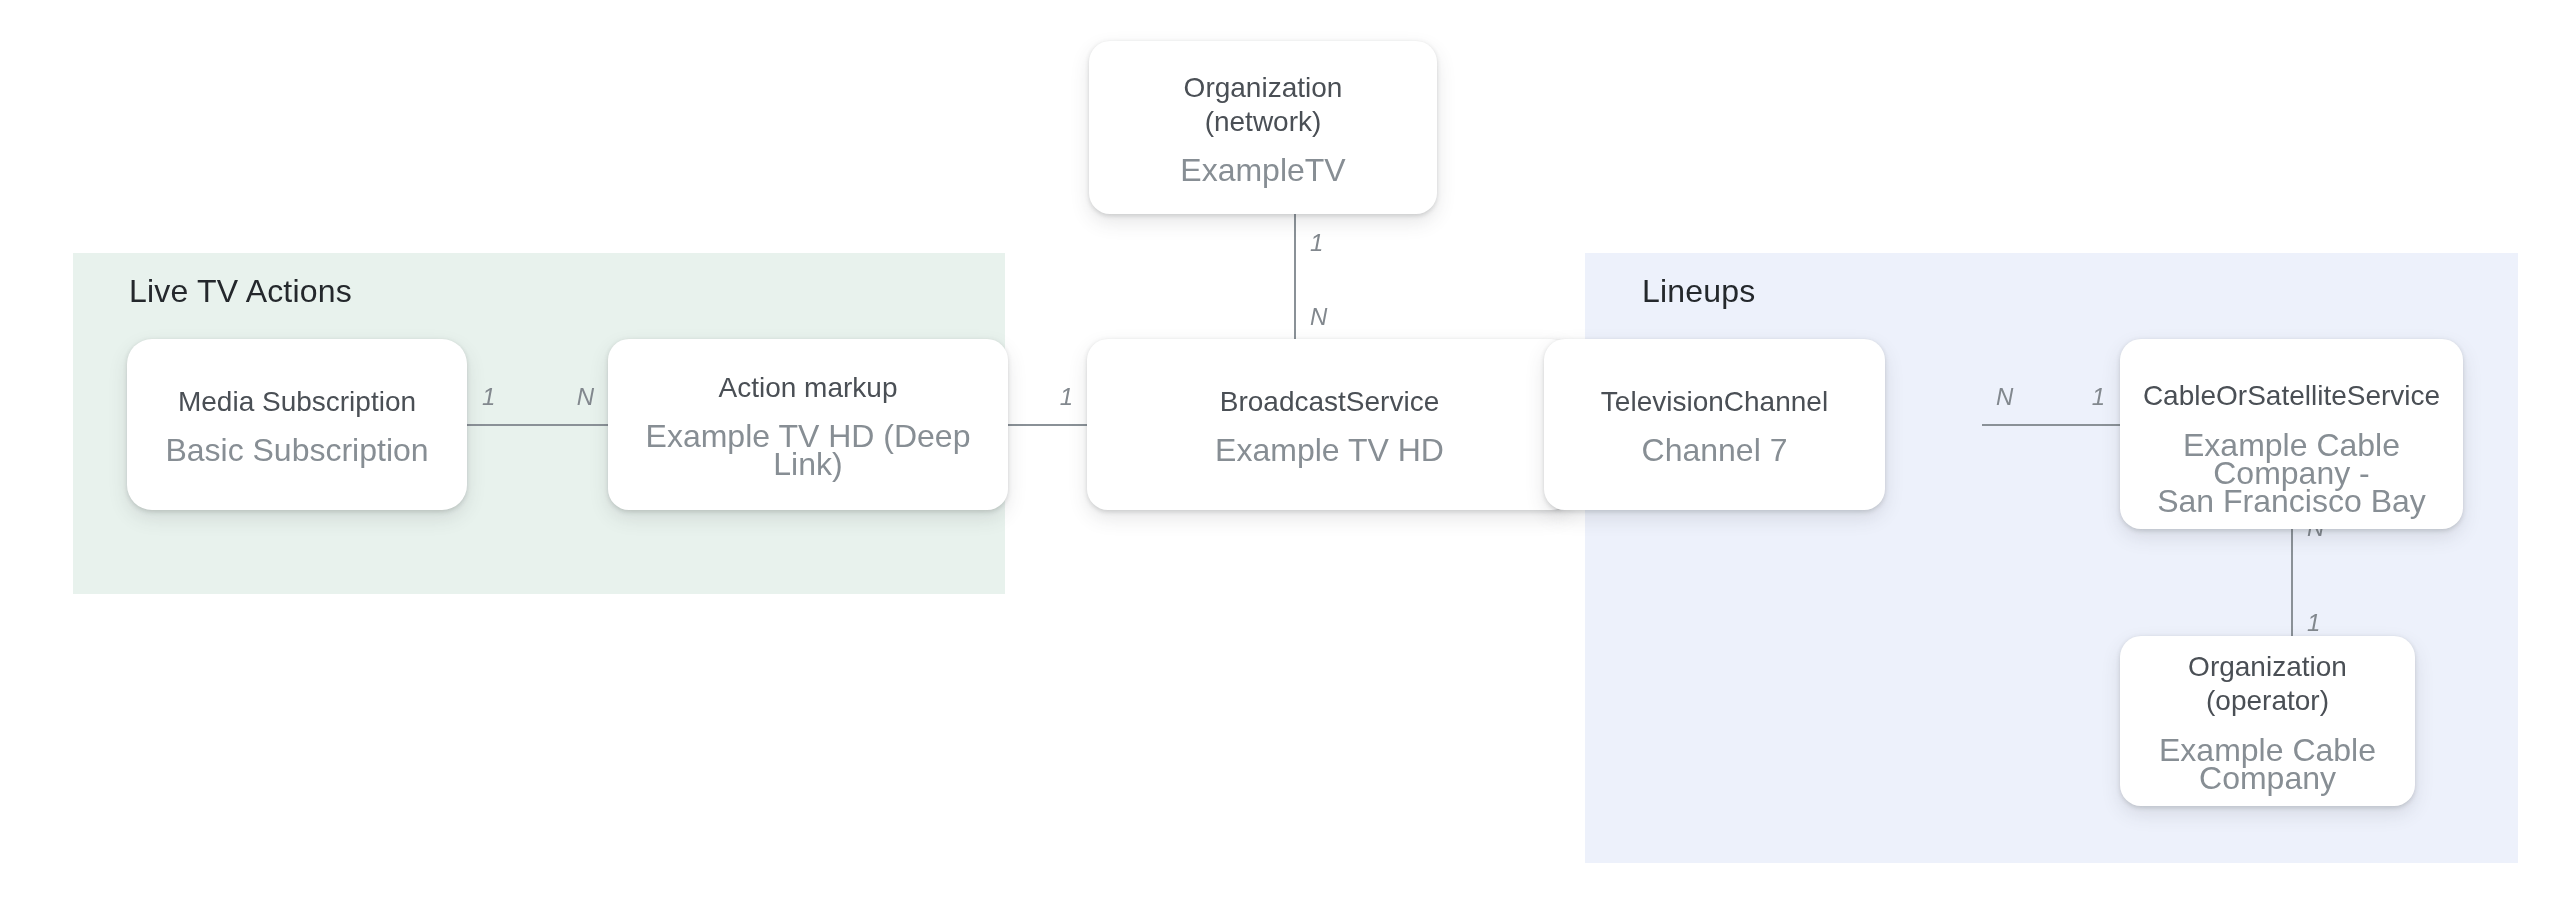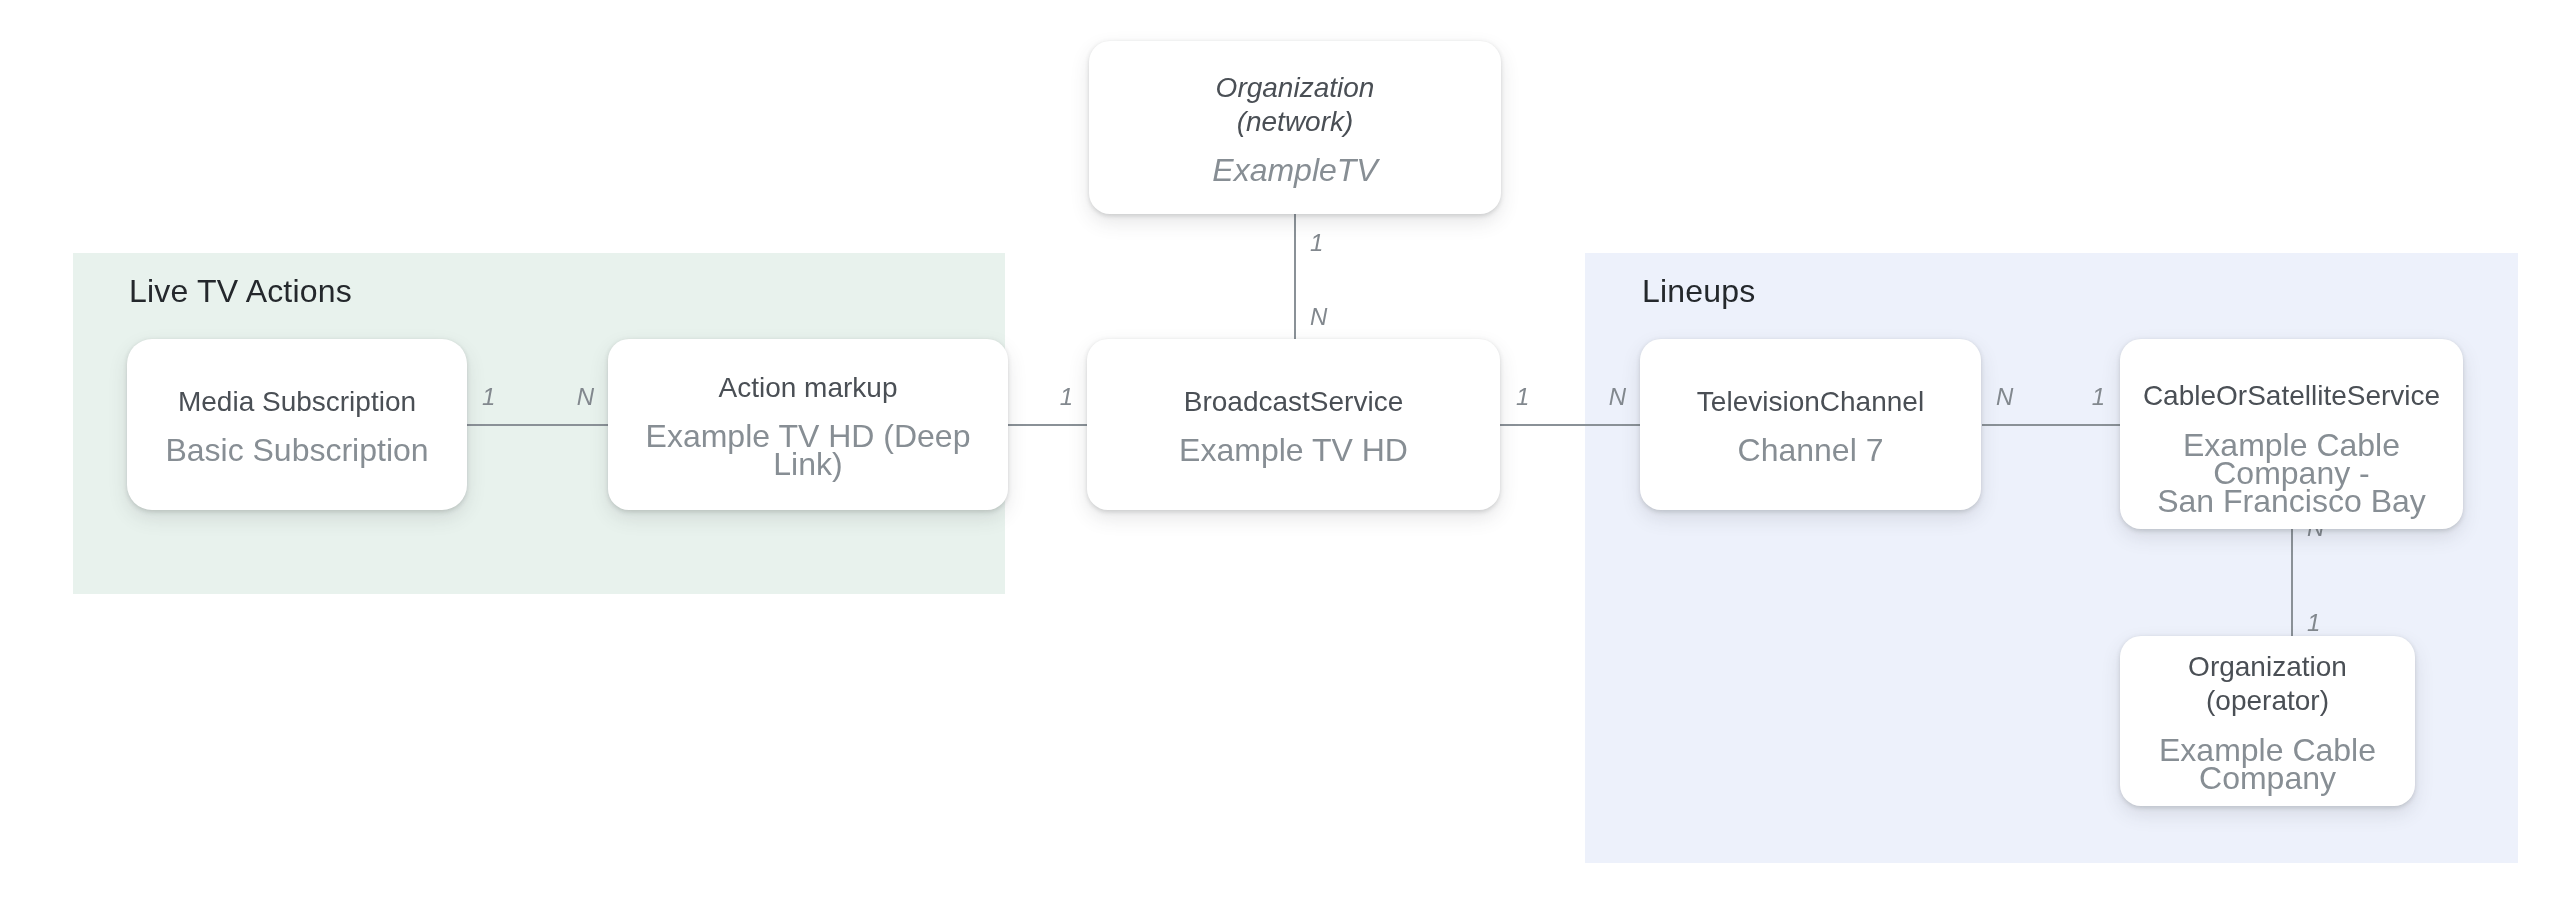--- a/index.html
+++ b/index.html
@@ -105,42 +105,42 @@
 
   <span class="edge-label" style="left:1516px; top:383px;">1</span>
   <span class="edge-label" style="right:950px; top:383px;">N</span>
 
   <span class="edge-label" style="left:1996px; top:383px;">N</span>
   <span class="edge-label" style="right:471px; top:383px;">1</span>
 
   <span class="edge-label" style="left:2307px; top:514px;">N</span>
   <span class="edge-label" style="left:2307px; top:609px;">1</span>
 
-  <div class="node" style="left:1089px; top:41px; width:412px; min-height:173px;font-style:italic;">
+  <div class="node" style="left:1089px; top:41px; width:348px; min-height:173px;">
     <div class="node-title">Organization
 (network)</div>
     <div class="node-subtitle">ExampleTV</div>
   </div>
 
   <div class="node" style="left:127px; top:339px; width:340px; min-height:171px;border-radius:25px;">
     <div class="node-title">Media Subscription</div>
     <div class="node-subtitle">Basic Subscription</div>
   </div>
 
   <div class="node" style="left:608px; top:339px; width:400px; min-height:171px;">
     <div class="node-title">Action markup</div>
     <div class="node-subtitle">Example TV HD (Deep Link)</div>
   </div>
 
-  <div class="node" style="left:1087px; top:339px; width:413px; min-height:171px;">
+  <div class="node" style="left:1087px; top:339px; width:485px; min-height:171px;">
     <div class="node-title">BroadcastService</div>
     <div class="node-subtitle">Example TV HD</div>
   </div>
 
-  <div class="node" style="left:1640px; top:339px; width:341px; min-height:171px;">
+  <div class="node" style="left:1544px; top:339px; width:341px; min-height:171px;">
     <div class="node-title">TelevisionChannel</div>
     <div class="node-subtitle">Channel 7</div>
   </div>
 
   <div class="node align-top" style="left:2120px; top:339px; width:343px; min-height:171px;">
     <div class="node-title">CableOrSatelliteService</div>
     <div class="node-subtitle">Example Cable Company -
 San Francisco Bay</div>
   </div>
 

